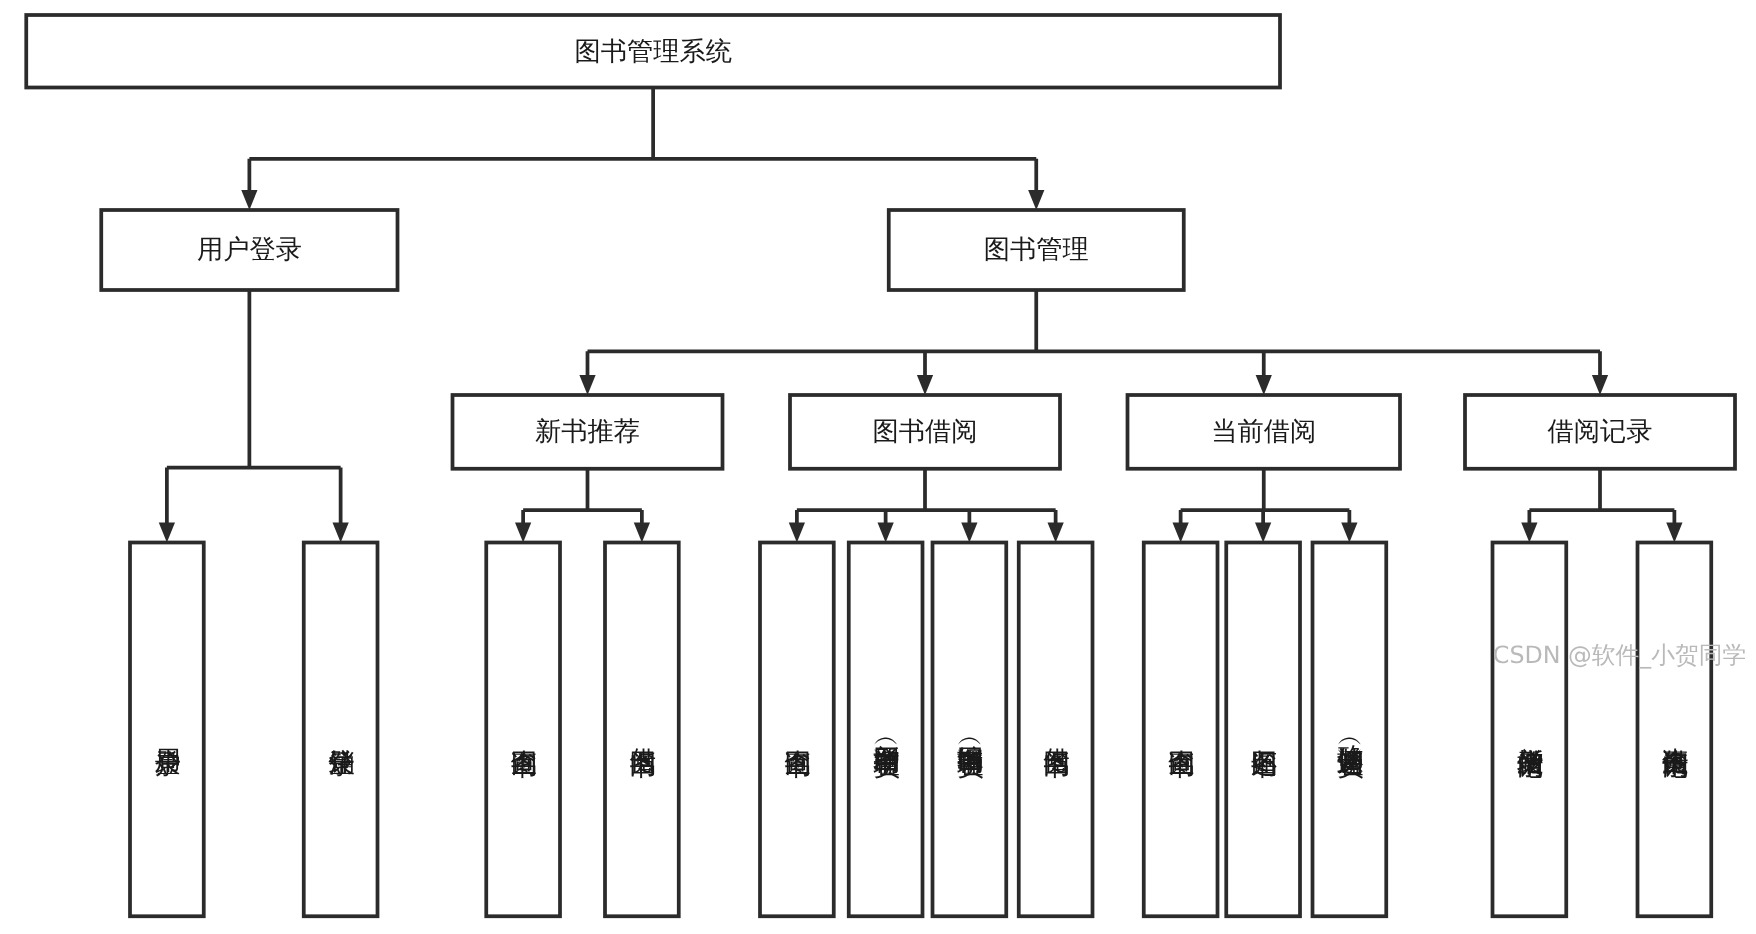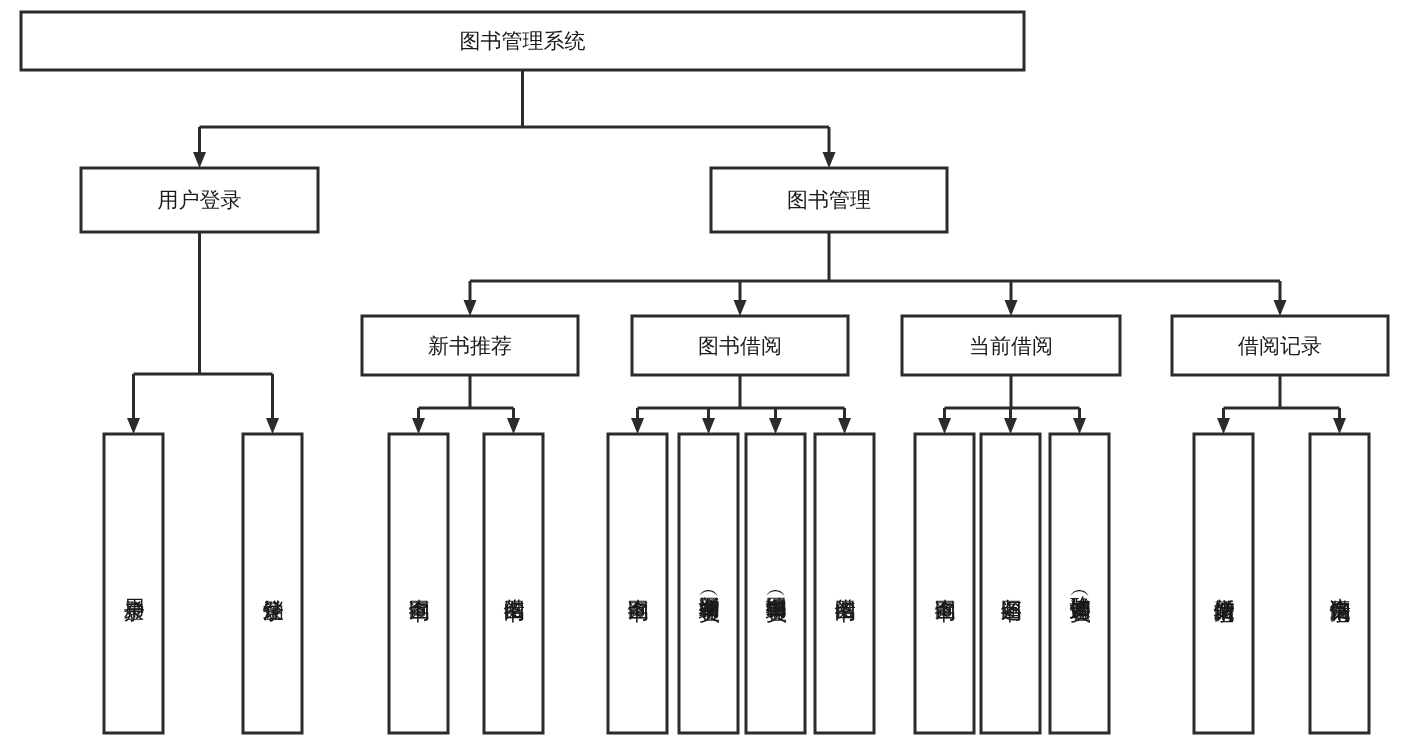--- a/index.html
+++ b/index.html
@@ -225,13 +225,14 @@
       <div class="vlabel-wrap" style="left: 608px; top: 434px; width: 59px; height: 299px;">查询图书</div>
       <div class="vlabel-wrap" style="left: 679px; top: 434px; width: 59px; height: 299px;">新增图书（管理员）</div>
       <div class="vlabel-wrap" style="left: 746px; top: 434px; width: 59px; height: 299px;">编辑图书（管理员）</div>
       <div class="vlabel-wrap" style="left: 815px; top: 434px; width: 59px; height: 299px;">借阅图书</div>
       <div class="vlabel-wrap" style="left: 915px; top: 434px; width: 59px; height: 299px;">查询图书</div>
       <div class="vlabel-wrap" style="left: 981px; top: 434px; width: 59px; height: 299px;">归还图书</div>
       <div class="vlabel-wrap" style="left: 1050px; top: 434px; width: 59px; height: 299px;">确认归还（管理员）</div>
       <div class="vlabel-wrap" style="left: 1194px; top: 434px; width: 59px; height: 299px;">新增借阅记录</div>
       <div class="vlabel-wrap" style="left: 1310px; top: 434px; width: 59px; height: 299px;">查询借阅记录</div>
     </div>
+  <div class="watermark">CSDN @软件_小贺同学</div>
 </div>
 
 </body></html>

